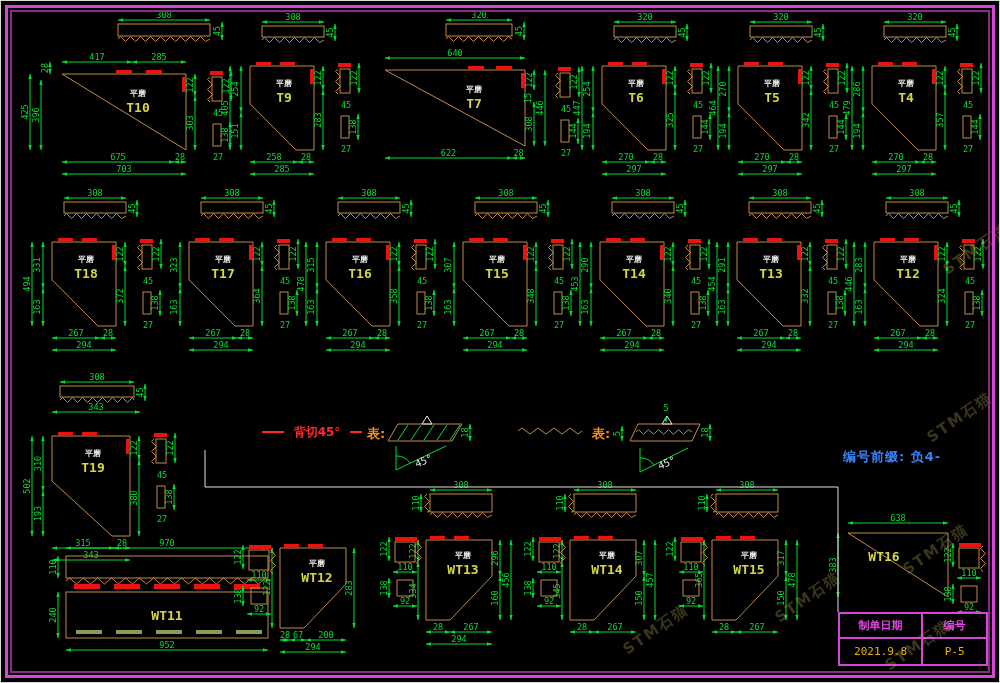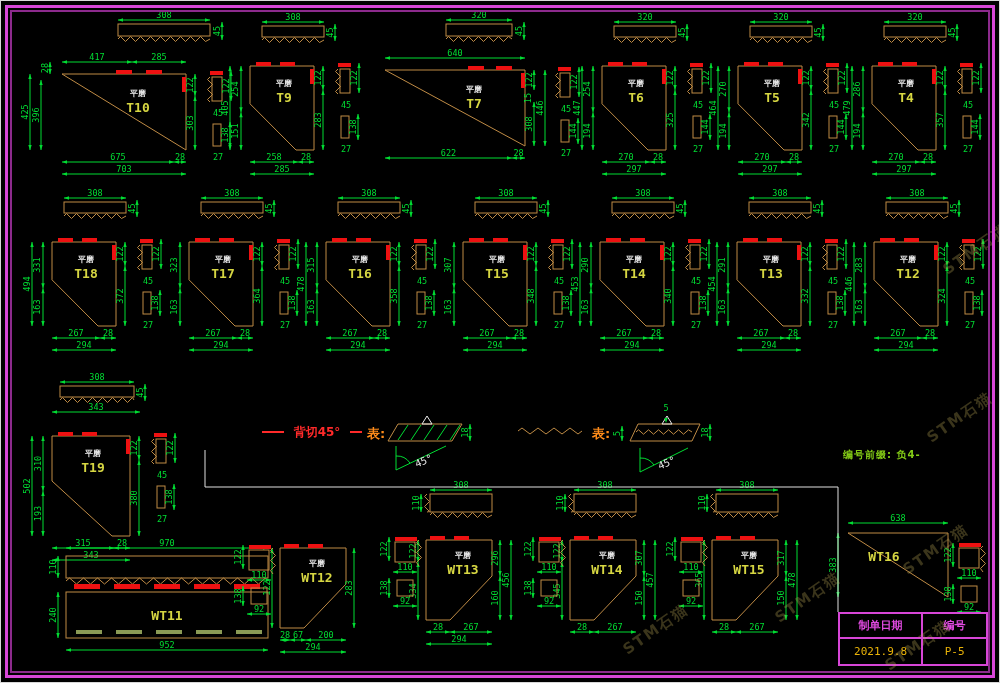--- a/index.html
+++ b/index.html
@@ -2,22 +2,22 @@
 <html><head>
 <meta charset="utf-8">
 <style>
   html,body{margin:0;padding:0;background:#222;}
   .page{position:relative;width:1000px;height:683px;background:#000;overflow:hidden;
         font-family:"DejaVu Sans",sans-serif;}
   .b1{position:absolute;inset:0;border:1px solid #d8d8d8;pointer-events:none;}
   .b2{position:absolute;inset:5px;border:3px solid #d746d7;pointer-events:none;}
   .b3{position:absolute;inset:10px;border:2px solid #8c2a8c;pointer-events:none;}
   #scene{position:absolute;left:0;top:0;}
-  .note{position:absolute;left:843px;top:448px;width:150px;color:#84cc16;
-        font-weight:bold;font-size:10px;letter-spacing:1px;}
+  .note{position:absolute;left:843px;top:448px;width:150px;color:#3b82f6;
+        font-weight:bold;font-size:13px;letter-spacing:1px;}
   .tb{position:absolute;left:838px;top:612px;width:150px;height:54px;
       border:2px solid #d746d7;display:grid;grid-template-columns:57% 43%;
       grid-template-rows:1fr 1fr;box-sizing:border-box;}
   .tb .c{border-right:2px solid #d746d7;border-bottom:2px solid #d746d7;
       display:flex;align-items:center;justify-content:center;box-sizing:border-box;}
   .tb .c:nth-child(2n){border-right:none;}
   .tb .c:nth-child(n+3){border-bottom:none;}
   .tb .lab{color:#e04ae0;font-weight:bold;font-size:11px;}
   .tb .val{color:#eab308;font-size:11px;font-family:"DejaVu Sans Mono",monospace;}
   .wm{position:absolute;color:rgba(197,174,88,0.30);font-size:15px;font-weight:bold;

